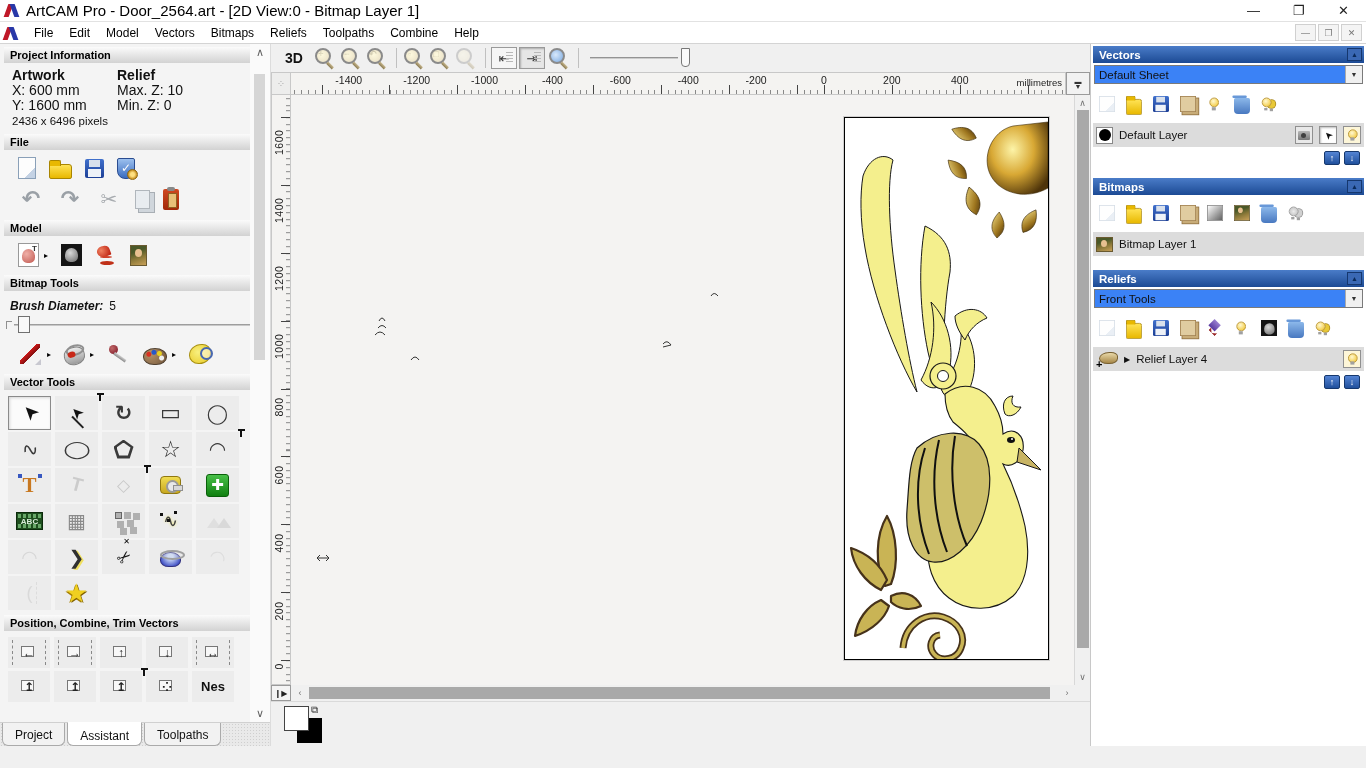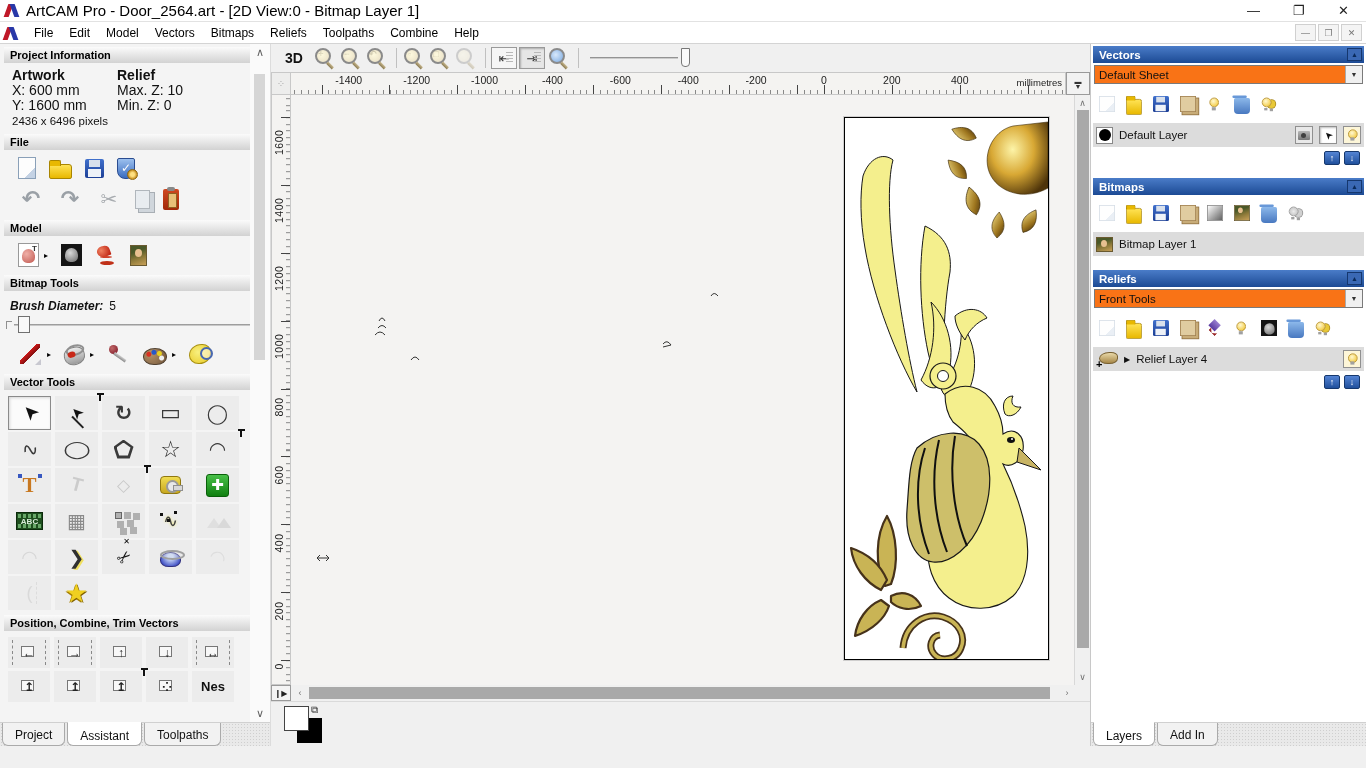--- a/index.html
+++ b/index.html
@@ -203,21 +203,21 @@
 
   #swatch-area { position:relative; height:45px; background:#f0f0f0; border-top:1px solid #dadada; }
   #swatch-primary { position:absolute; left:13px; top:4px; width:25px; height:25px; background:#ffffff; border:1px solid #444; z-index:2; }
   #swatch-secondary { position:absolute; left:26px; top:16px; width:25px; height:25px; background:#000; z-index:1; }
   #swatch-link { position:absolute; left:40px; top:2px; font-size:10px; color:#333; z-index:3; }
 
   
   .rp-header { height:17px; background:linear-gradient(#4a7cc8,#1c4a94); display:flex; align-items:center; padding:0 2px 0 6px; margin:2px 2px 0 2px; }
   .rp-header .rp-title { color:#fff; font-weight:bold; font-size:11.5px; flex:1; }
   .rp-collapse { width:15px; height:13px; background:#3a68b4; border:1px solid #15376e; color:#0a2a5a; font-size:7px; display:flex; align-items:center; justify-content:center; cursor:default; }
-  .combo { display:flex; height:19px; border:1px solid #7a7a7a; background:#f97316; margin:2px 3px; align-items:center; }
+  .combo { display:flex; height:19px; border:1px solid #7a7a7a; background:#3b82f6; margin:2px 3px; align-items:center; }
   .combo .combo-text { flex:1; padding-left:4px; font-size:11.5px; }
   .combo .combo-btn { width:17px; height:100%; background:#f0f0f0; border-left:1px solid #aaa; display:flex; align-items:center; justify-content:center; font-size:7px; color:#333; cursor:default; }
   .rp-toolbar { display:flex; align-items:center; gap:11px; padding:5px 0 5px 8px; }
   .rp-toolbar .ic { width:20px; height:20px; transform:scale(.8); transform-origin:left center; margin-right:-4px; }
   .layer-row { display:flex; align-items:center; height:24px; background:#dcdcdc; margin:1px 2px; padding:0 3px; gap:6px; }
   .layer-name { flex:1; font-size:11.5px; }
   .sw-box { width:17px; height:17px; background:#fff; border:1px solid #888; display:flex; align-items:center; justify-content:center; }
   .sw-dot { width:12px; height:12px; border-radius:50%; background:#000; }
   .mini-btn { width:18px; height:18px; border:1px solid #909090; background:#e8e8e8; display:flex; align-items:center; justify-content:center; position:relative; cursor:default; }
   .mini-btn.pressed { background:#fff; box-shadow:inset 1px 1px 2px rgba(0,0,0,.25); }
@@ -755,19 +755,15 @@
       <span class="layer-name">Relief Layer 4</span>
       <span class="mini-btn" style="background:#fdf6d8">
           <span class="k-bulb" style="transform:scale(.8)"></span>
         </span>
     </div>
     <div class="updown">
       <span class="k-ud">↑</span>
       <span class="k-ud">↓</span>
     </div>
 
-    <div class="tabbar">
-        <div class="tab active">Layers</div>
-        <div class="tab">Add In</div>
-      </div>
   </div>
 
 </div>
 
 </body></html>

